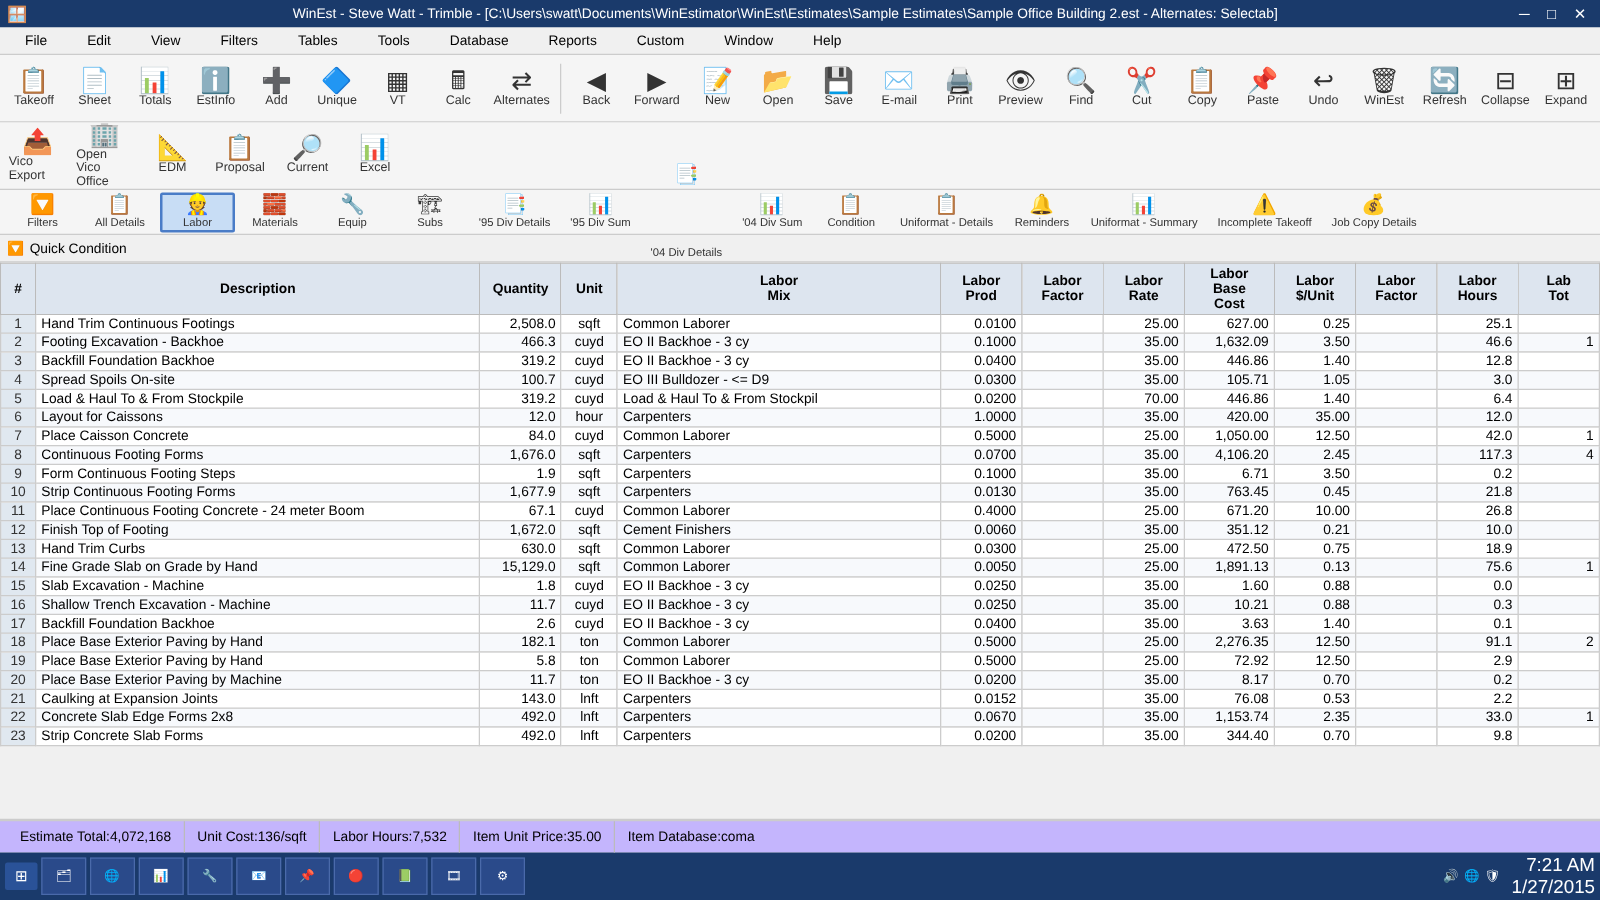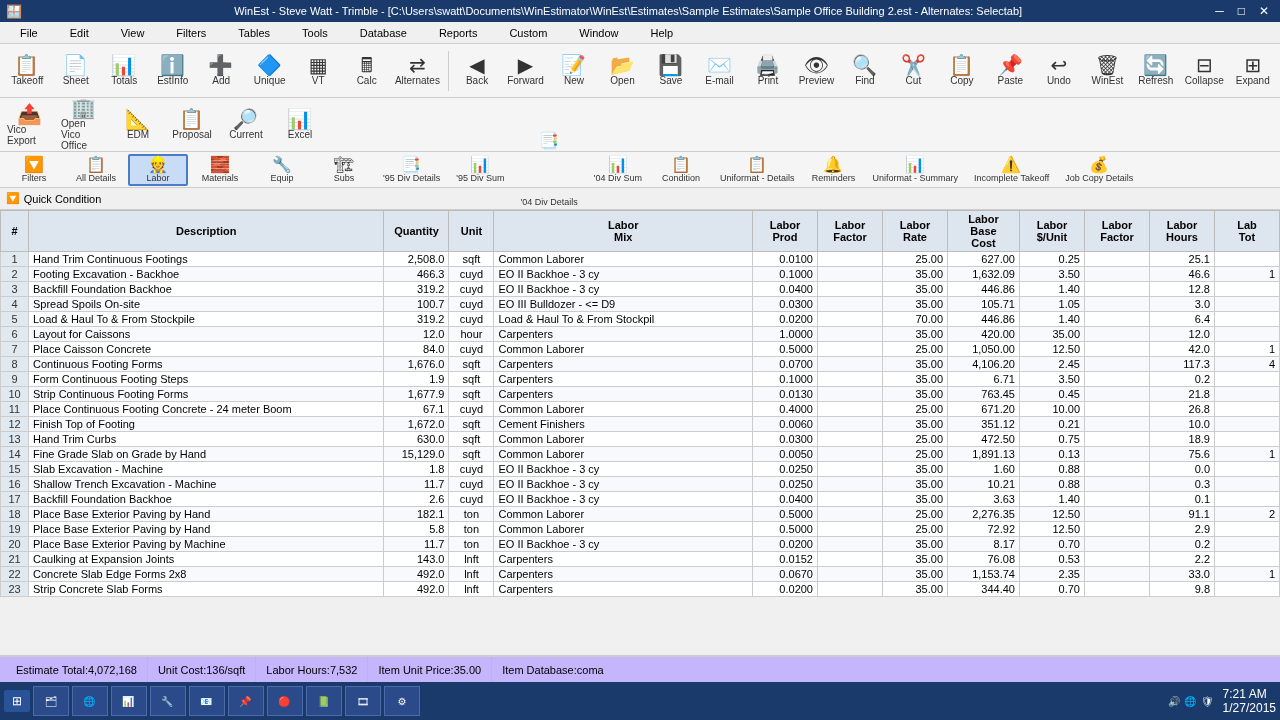--- a/index.html
+++ b/index.html
@@ -208,22 +208,22 @@
     .taskbar-tray {
       display: flex;
       align-items: center;
       gap: 4px;
       color: white;
       font-size: 10px;
       padding: 0 6px;
     }
     .taskbar-clock {
       color: white;
-      font-size: 12px;
-      text-align: left;
+      font-size: 15px;
+      text-align: right;
     }
     .row-num-cell {
       background: #e0e8f0 !important;
       text-align: center;
       color: #333;
       font-weight: normal;
     }
   </style>
 </head>
 <body>

